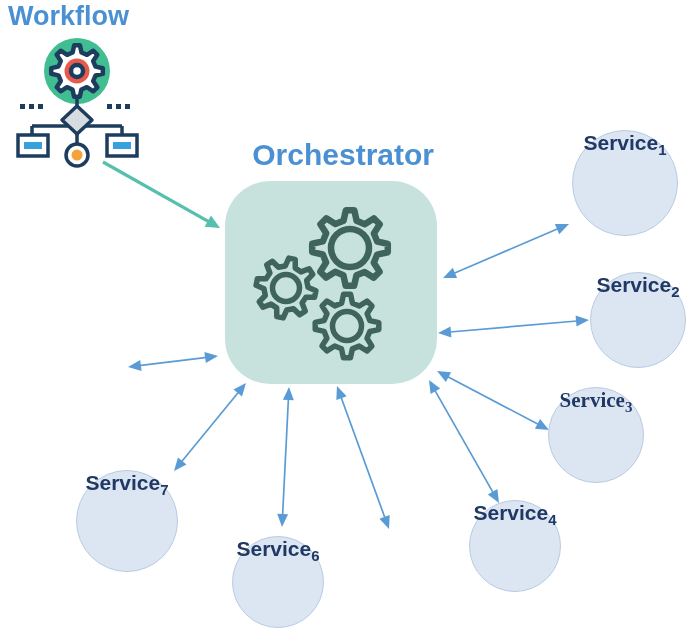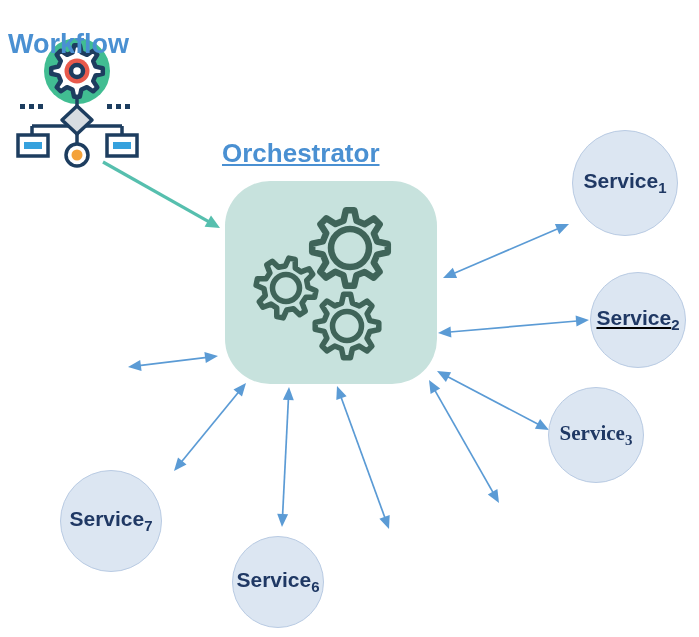--- a/index.html
+++ b/index.html
@@ -2,40 +2,40 @@
 <html style="--accent_blue: #4a90d2; --arrow_blue: #5b9bd5; --teal_arrow: #56bfae; --box_fill: #c7e2dd; --gear_dark: #3f6459; --service_fill: #dce6f2; --service_border: #b9cbe3; --service_text: #1f3864; --icon_navy: #1d3d5f; --icon_green: #41bd92; --icon_red: #e85a4c; --icon_orange: #f4a23a; --icon_blue: #36a1dd; --icon_gray: #d7dce1;"><head>
 <meta charset="utf-8">
 <style>
   html,body{margin:0;padding:0;background:#ffffff;}
   .stage{
     position:relative;width:699px;height:637px;background:#fff;overflow:hidden;
     font-family:"Liberation Sans", sans-serif;
   }
   svg.overlay{position:absolute;left:0;top:0;width:699px;height:637px;}
   .lbl{position:absolute;font-weight:600;color:var(--accent_blue);letter-spacing:0px;}
-  .workflow-lbl{left:8px;top:1px;font-size:27px;margin-top:28px;}
-  .orch-lbl{left:222px;top:138px;width:212px;text-align:left;font-size:26px;text-decoration:underline;}
+  .workflow-lbl{left:8px;top:1px;font-size:27px;}
+  .orch-lbl{left:222px;top:138px;width:212px;text-align:right;font-size:30px;}
   .service{
     position:absolute;border-radius:50%;
     background:var(--service_fill);
     border:1.5px solid var(--service_border);
-    display:flex;align-items:center;justify-content:center;
+    display:flex;justify-content:center;
     box-sizing:border-box;
   }
   .svc-text{
     color:var(--service_text);font-weight:600;font-size:21px;white-space:nowrap;
   }
   .svc-sub{font-size:15px;font-weight:600;}
   .s1{left:572px;top:130px;width:106px;height:106px;}
-  .s2{left:590px;top:272px;width:96px;height:96px;text-decoration:underline;}
+  .s2{left:590px;top:272px;width:96px;height:96px;}
   .s3{left:548px;top:387px;width:96px;height:96px;font-family:Liberation Serif, serif;}
   .s4{left:469px;top:500px;width:92px;height:92px;}
   .s5{left:347px;top:536px;width:94px;height:94px;}
   .s6{left:232px;top:536px;width:92px;height:92px;}
-  .s7{left:60px;top:470px;width:102px;height:102px;}
+  .s7{left:76px;top:470px;width:102px;height:102px;}
   .s8{left:22px;top:317px;width:104px;height:104px;}
 </style>
 </head>
 <body>
 
 <div class="stage">
 
   <svg class="overlay" viewBox="0 0 699 637">
 
     <rect x="225" y="181" width="212" height="203" rx="45" ry="45" style="fill:var(--box_fill)"></rect>
@@ -117,19 +117,22 @@
 
   <div class="service s1">
     <span class="svc-text"><span>Service</span><sub class="svc-sub">1</sub></span>
   </div>
   <div class="service s2">
     <span class="svc-text"><span>Service</span><sub class="svc-sub">2</sub></span>
   </div>
   <div class="service s3">
     <span class="svc-text"><span>Service</span><sub class="svc-sub">3</sub></span>
   </div>
+  <div class="service s4">
+    <span class="svc-text"><span>Service</span><sub class="svc-sub">4</sub></span>
+  </div>
   <div class="service s6">
     <span class="svc-text"><span>Service</span><sub class="svc-sub">6</sub></span>
   </div>
   <div class="service s7">
     <span class="svc-text"><span>Service</span><sub class="svc-sub">7</sub></span>
   </div>
 </div>
 
 </body></html>

